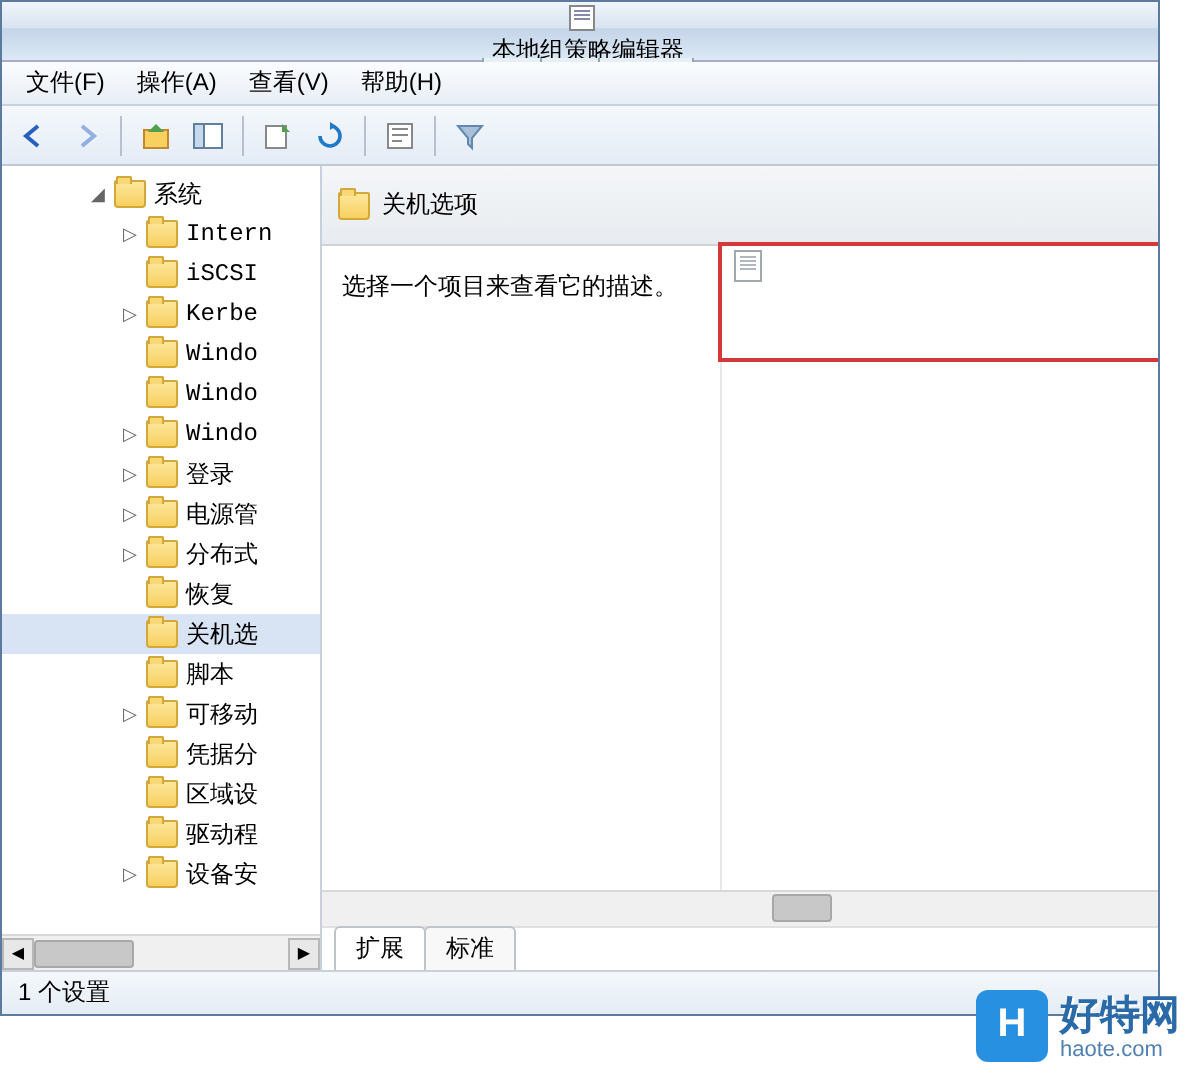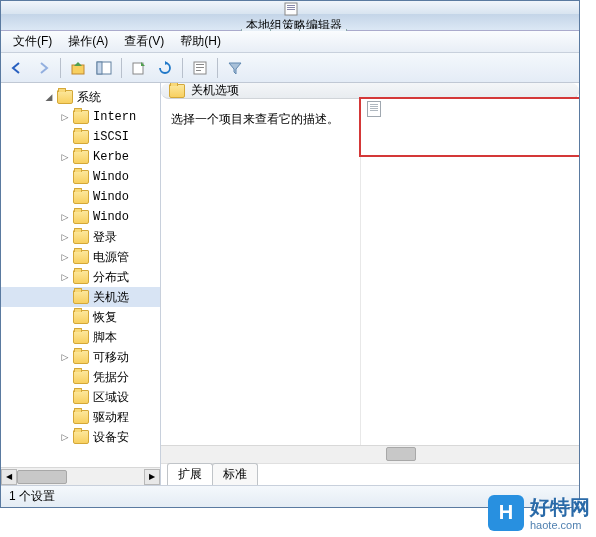--- a/index.html
+++ b/index.html
@@ -24,21 +24,21 @@
 .tree-row.sel { background: #d8e4f4; }
 .exp { width: 12px; height: 12px; display: flex; align-items: center; justify-content: center; font-size: 9px; color: #666; margin-right: 2px; flex-shrink: 0; }
 .folder-ico { width: 16px; height: 14px; background: linear-gradient(to bottom, #fce79c 0%, #f8d060 100%); border: 1px solid #d4a838; border-radius: 1px 1px 2px 2px; margin-right: 4px; flex-shrink: 0; position: relative; }
 .folder-ico::before { content: ""; position: absolute; top: -3px; left: 0; width: 6px; height: 3px; background: #f8d878; border: 1px solid #d4a838; border-bottom: none; border-radius: 1px 1px 0 0; }
 .tree-label { font-size: 12px; font-family: Liberation Mono, monospace; }
 .hscroll-bottom { height: 18px; background: #f0f0f0; border-top: 1px solid #d8d8d8; display: flex; align-items: center; }
 .hscroll-track { flex: 1; height: 16px; background: #f0f0f0; position: relative; margin: 0 16px; }
 .hscroll-thumb { position: absolute; left: 0; width: 50px; height: 14px; top: 1px; background: #c8c8c8; border: 1px solid #a8a8a8; border-radius: 2px; }
 .hscroll-arrow { width: 16px; height: 16px; background: #e8e8e8; border: 1px solid #b8b8b8; display: flex; align-items: center; justify-content: center; font-size: 8px; position: absolute; }
 .right-pane { flex: 1; display: flex; flex-direction: column; overflow: hidden; }
-.right-header { height: 16px; background: linear-gradient(to bottom, #f4f6f8, #e8ecf0); border-bottom: 1px solid #d0d4d8; display: flex; align-items: center; padding: 0 8px; border-radius: 12px; }
+.right-header { height: 40px; background: linear-gradient(to bottom, #f4f6f8, #e8ecf0); border-bottom: 1px solid #d0d4d8; display: flex; align-items: center; padding: 0 8px; }
 .right-header .folder-ico { margin-right: 6px; }
 .right-header-text { font-size: 12px; }
 .right-body { flex: 1; display: flex; position: relative; }
 .desc-col { width: 200px; padding: 12px 10px; font-size: 12px; border-right: 1px solid #e8e8e8; }
 .list-col { flex: 1; position: relative; }
 .highlight-box { position: absolute; top: -2px; left: -2px; right: -2px; height: 60px; border: 2px solid #d43838; pointer-events: none; }
 .list-header { height: 22px; display: flex; align-items: center; padding: 0 6px; font-size: 12px; border-bottom: 1px solid #e8e8e8; background: #fff; }
 .list-row { display: flex; align-items: center; height: 20px; padding: 0 6px; font-size: 12px; cursor: default; }
 .doc-ico { width: 14px; height: 16px; background: #fff; border: 1px solid #a0a8b0; margin-right: 5px; position: relative; flex-shrink: 0; }
 .doc-ico::after { content: ""; position: absolute; top: 2px; left: 2px; right: 2px; height: 1px; background: #b0b8c0; box-shadow: 0 2px 0 #b0b8c0, 0 4px 0 #b0b8c0, 0 6px 0 #b0b8c0; }
@@ -197,29 +197,29 @@
             <div class="tree-row" style="padding-left: 58px;">
               <span class="exp">▷</span>
               <span class="folder-ico"></span>
               <span class="tree-label">电源管</span>
             </div>
             <div class="tree-row" style="padding-left: 58px;">
               <span class="exp">▷</span>
               <span class="folder-ico"></span>
               <span class="tree-label">分布式</span>
             </div>
+            <div class="tree-row" style="padding-left: 58px;">
+              <span class="exp"></span>
+              <span class="folder-ico"></span>
+              <span class="tree-label">恢复</span>
+            </div>
             <div class="tree-row sel" style="padding-left: 58px;">
               <span class="exp"></span>
               <span class="folder-ico"></span>
               <span class="tree-label">关机选</span>
-            </div>
-            <div class="tree-row" style="padding-left: 58px;">
-              <span class="exp"></span>
-              <span class="folder-ico"></span>
-              <span class="tree-label">恢复</span>
             </div>
             <div class="tree-row" style="padding-left: 58px;">
               <span class="exp"></span>
               <span class="folder-ico"></span>
               <span class="tree-label">脚本</span>
             </div>
             <div class="tree-row" style="padding-left: 58px;">
               <span class="exp">▷</span>
               <span class="folder-ico"></span>
               <span class="tree-label">可移动</span>

